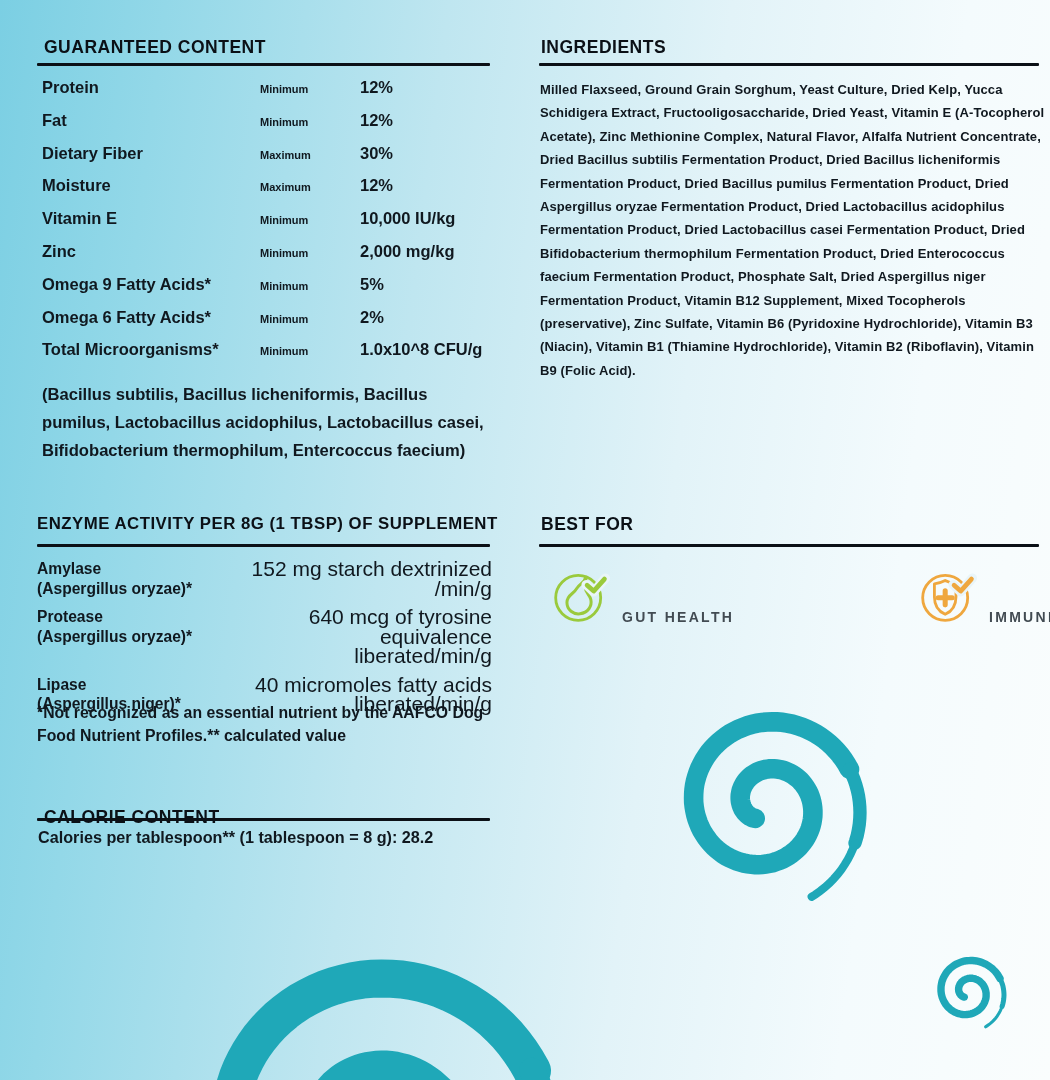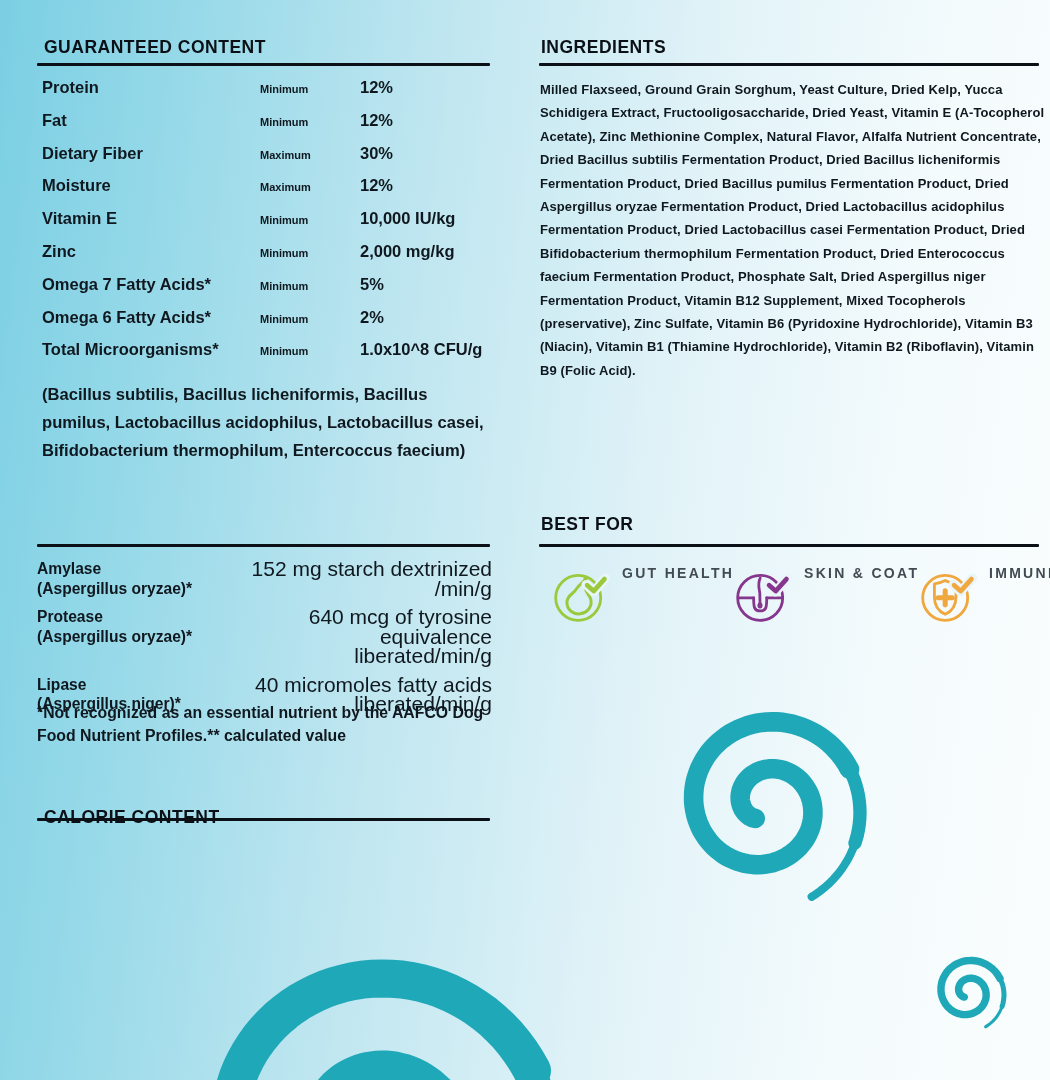--- a/index.html
+++ b/index.html
@@ -36,21 +36,21 @@
 
   .body-line{position:absolute;font-size:16.2px;font-weight:bold;white-space:nowrap;}
 
   
   .ingredients-text{
     position:absolute;left:540px;top:78px;width:505px;
     font-size:13px;font-weight:bold;line-height:23.4px;letter-spacing:.1px;
   }
 
   
-  .badge{position:absolute;display:flex;align-items:flex-start;}
+  .badge{position:absolute;display:flex;align-items:flex-end;}
   .badge svg{flex:0 0 auto;}
   .badge-label{margin-left:11px;font-size:14px;font-weight:bold;letter-spacing:2.3px;color:#424b52;white-space:nowrap;}
 
   .spiral{position:absolute;}
 </style>
 </head>
 <body>
 
 <div class="page">
 
@@ -82,38 +82,39 @@
         <span class="ga-label">Vitamin E</span>
         <span class="ga-qual">Minimum</span>
         <span class="ga-val">10,000 IU/kg</span>
       </div>
     <div class="ga-row">
         <span class="ga-label">Zinc</span>
         <span class="ga-qual">Minimum</span>
         <span class="ga-val">2,000 mg/kg</span>
       </div>
     <div class="ga-row">
-        <span class="ga-label">Omega 7 Fatty Acids*</span>
+        <span class="ga-label">Omega 9 Fatty Acids*</span>
         <span class="ga-qual">Minimum</span>
         <span class="ga-val">5%</span>
       </div>
     <div class="ga-row">
         <span class="ga-label">Omega 6 Fatty Acids*</span>
         <span class="ga-qual">Minimum</span>
         <span class="ga-val">2%</span>
       </div>
     <div class="ga-row">
         <span class="ga-label">Total Microorganisms*</span>
         <span class="ga-qual">Minimum</span>
         <span class="ga-val">1.0x10^8 CFU/g</span>
       </div>
   </div>
 
   <div class="note" style="left:42px;top:381px;width:456px;">(Bacillus subtilis, Bacillus licheniformis, Bacillus pumilus, Lactobacillus acidophilus, Lactobacillus casei, Bifidobacterium thermophilum, Entercoccus faecium)</div>
 
+  <div class="section-title" style="left:37px;top:514px;font-size:16.8px;">ENZYME ACTIVITY PER 8G (1 TBSP) OF SUPPLEMENT</div>
   <div class="rule" style="left:37px;top:544px;width:453px;"></div>
 
   <div class="enz-table">
     <div class="enz-row">
       <div class="enz-left"><span>Amylase</span><br><span>(Aspergillus oryzae)*</span></div>
       <div class="enz-right">152 mg starch dextrinized /min/g</div>
     </div>
     <div class="enz-row">
       <div class="enz-left"><span>Protease</span><br><span>(Aspergillus oryzae)*</span></div>
       <div class="enz-right">640 mcg of tyrosine equivalence liberated/min/g</div>
@@ -121,50 +122,39 @@
     <div class="enz-row">
       <div class="enz-left"><span>Lipase</span><br><span>(Aspergillus niger)*</span></div>
       <div class="enz-right">40 micromoles fatty acids liberated/min/g</div>
     </div>
   </div>
 
   <div class="footnote">*Not recognized as an essential nutrient by the AAFCO Dog Food Nutrient Profiles.** calculated value</div>
 
   <div class="section-title" style="left:44px;top:792px;margin-top:15px;">CALORIE CONTENT</div>
   <div class="rule" style="left:37px;top:818px;width:453px;"></div>
+  <div class="body-line" style="left:38px;top:828px;">Calories per tablespoon** (1 tablespoon = 8 g): 28.2</div>
 
   <div class="section-title" style="left:541px;top:37px;">INGREDIENTS</div>
   <div class="rule" style="left:539px;top:63px;width:500px;"></div>
   <div class="ingredients-text">Milled Flaxseed, Ground Grain Sorghum, Yeast Culture, Dried Kelp, Yucca Schidigera Extract, Fructooligosaccharide, Dried Yeast, Vitamin E (A-Tocopherol Acetate), Zinc Methionine Complex, Natural Flavor, Alfalfa Nutrient Concentrate, Dried Bacillus subtilis Fermentation Product, Dried Bacillus licheniformis Fermentation Product, Dried Bacillus pumilus Fermentation Product, Dried Aspergillus oryzae Fermentation Product, Dried Lactobacillus acidophilus Fermentation Product, Dried Lactobacillus casei Fermentation Product, Dried Bifidobacterium thermophilum Fermentation Product, Dried Enterococcus faecium Fermentation Product, Phosphate Salt, Dried Aspergillus niger Fermentation Product, Vitamin B12 Supplement, Mixed Tocopherols (preservative), Zinc Sulfate, Vitamin B6 (Pyridoxine Hydrochloride), Vitamin B3 (Niacin), Vitamin B1 (Thiamine Hydrochloride), Vitamin B2 (Riboflavin), Vitamin B9 (Folic Acid).</div>
 
   <div class="section-title" style="left:541px;top:514px;">BEST FOR</div>
   <div class="rule" style="left:539px;top:544px;width:500px;"></div>
 
   <div class="badge" style="left:551px;top:565px;">
     <svg width="60" height="60" viewBox="0 0 64 64">
       <circle cx="29" cy="35" r="24" fill="none" stroke="#9aca3c" stroke-width="3"></circle>
       <path d="M37 13 C36 19 30 20 27.5 25 C24.5 31 17 31.5 17 40 C17 48 24 53 31 52 C39.5 50.8 44 44 42.5 37 C41.3 31.5 36.5 29.5 36.5 23.5 C36.5 19.5 37 16 37.5 13" fill="none" stroke="#9aca3c" stroke-width="3.2" stroke-linecap="round"></path>
       <path d="M37.5 21 L45.5 28.5 L58 14" fill="none" stroke="#e9f5f9" stroke-width="10" stroke-linecap="round" stroke-linejoin="round"></path>
       <path d="M38.5 21.5 L45.5 27.8 L57 15" fill="none" stroke="#9aca3c" stroke-width="5" stroke-linecap="round" stroke-linejoin="round"></path>
     </svg>
     <span class="badge-label">GUT HEALTH</span>
   </div>
 
-  <div class="badge" style="left:733px;top:565px;">
-    <svg width="60" height="60" viewBox="0 0 64 64">
-      <circle cx="29" cy="35" r="24" fill="none" stroke="#86368d" stroke-width="3"></circle>
-      <path d="M6.5 35 H22 M36 35 H51.5" stroke="#86368d" stroke-width="3" stroke-linecap="round"></path>
-      <path d="M22 35 C22 45 22.5 49 29 49 C35.5 49 36 45 36 35" fill="none" stroke="#86368d" stroke-width="3" stroke-linecap="round"></path>
-      <path d="M29 14 C26 20 28 25 28.6 30 L28.8 41" fill="none" stroke="#86368d" stroke-width="3" stroke-linecap="round"></path>
-      <ellipse cx="28.8" cy="43.2" rx="2.7" ry="3.1" fill="#86368d"></ellipse>
-      <path d="M37.5 21 L45.5 28.5 L58 14" fill="none" stroke="#e9f5f9" stroke-width="10" stroke-linecap="round" stroke-linejoin="round"></path>
-      <path d="M38.5 21.5 L45.5 27.8 L57 15" fill="none" stroke="#86368d" stroke-width="5" stroke-linecap="round" stroke-linejoin="round"></path>
-    </svg>
-    <span class="badge-label">SKIN &amp; COAT</span>
-  </div>
 
   <div class="badge" style="left:918px;top:565px;">
     <svg width="60" height="60" viewBox="0 0 64 64">
       <circle cx="29" cy="35" r="24" fill="none" stroke="#efa73e" stroke-width="3"></circle>
       <path d="M29 16.5 C33 18.6 36.8 19.6 40.5 20.2 L40.5 34 C40.5 44 35.5 49.6 29 52.6 C22.5 49.6 17.5 44 17.5 34 L17.5 20.2 C21.2 19.6 25 18.6 29 16.5 Z" fill="none" stroke="#efa73e" stroke-width="3" stroke-linejoin="round"></path>
       <path d="M29 27.5 V42.5 M21.5 35 H36.5" stroke="#efa73e" stroke-width="5.4" stroke-linecap="round"></path>
       <path d="M37.5 21 L45.5 28.5 L58 14" fill="none" stroke="#e9f5f9" stroke-width="10" stroke-linecap="round" stroke-linejoin="round"></path>
       <path d="M38.5 21.5 L45.5 27.8 L57 15" fill="none" stroke="#efa73e" stroke-width="5" stroke-linecap="round" stroke-linejoin="round"></path>
     </svg>
     <span class="badge-label">IMMUNE</span>

